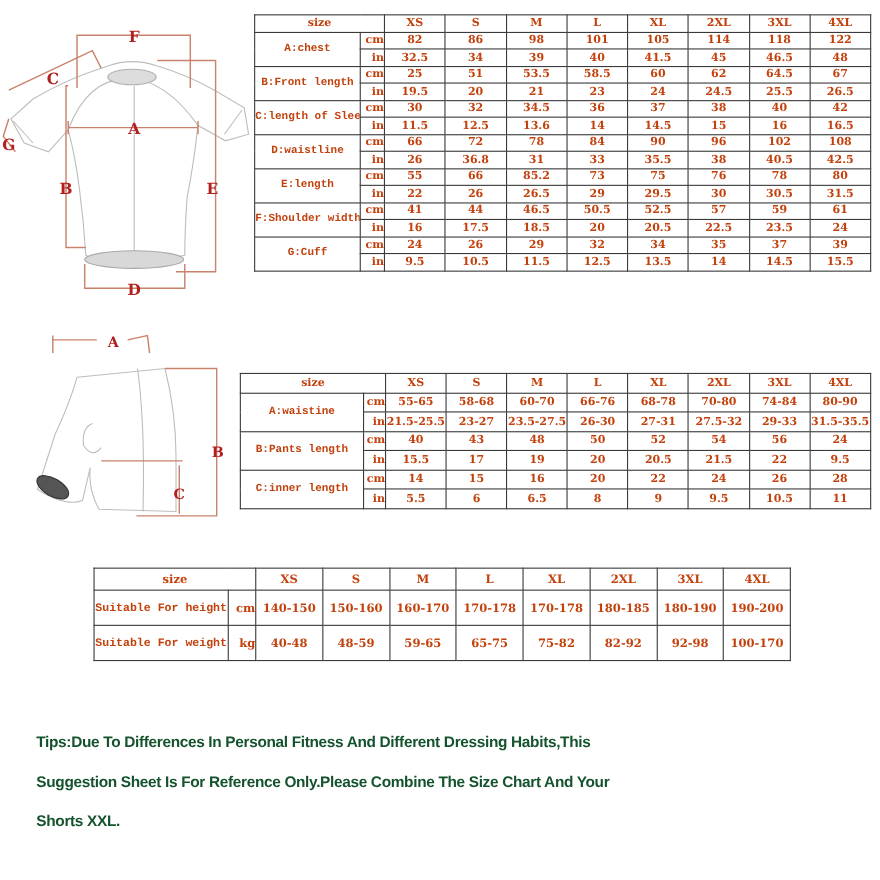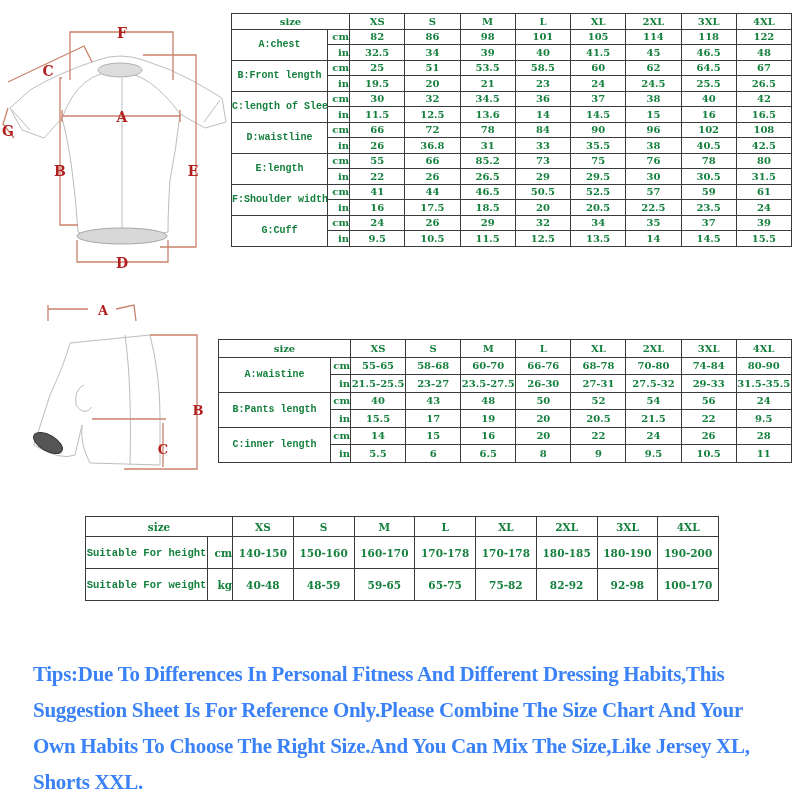--- a/index.html
+++ b/index.html
@@ -1,31 +1,31 @@
 <!DOCTYPE html>
 <html><head>
 <meta charset="utf-8">
 <style>
   html, body { margin:0; padding:0; background:#ffffff; }
   body { width:800px; height:800px; position:relative; overflow:hidden; font-family:"DejaVu Serif", serif; color:#222; }
-  table.sz { position:absolute; border-collapse:collapse; table-layout:fixed; font-family:"DejaVu Serif", serif; font-weight:bold; color:#15803d; }
+  table.sz { position:absolute; border-collapse:collapse; table-layout:fixed; font-family:"DejaVu Serif", serif; font-weight:bold; color:#c2410c; }
   table.sz td { border:1.5px solid #3a3a3a; text-align:center; padding:0; white-space:nowrap; overflow:hidden; }
   table.sz td.lbl { font-size:10px;font-family:Liberation Mono, monospace; }
   table.sz td.unit { font-size:9.5px;text-align:right; }
   table.sz td.hd { font-size:10px; }
   #t1 { left:231px; top:13px; width:560px; }
   #t1 td { height:14.5px; font-size:10px; }
   #t2 { left:218px; top:339px; width:573px; }
   #t2 td { height:16.5px; font-size:10px; }
   #t3 { left:85px; top:516px; width:633px; }
   #t3 td { font-size:10.5px; }
   #t3 tr.h td { height:19px; }
   #t3 tr.r td { height:31px;margin-top:32px; }
   .diagram { position:absolute; }
-  .tips { position:absolute; left:33px; top:656px; width:760px; font-family:Liberation Serif, serif; font-weight:bold; color:#3b82f6; font-size:21px; line-height:36px; letter-spacing:-0.3px; }
+  .tips { position:absolute; left:33px; top:656px; width:760px; font-family:Liberation Sans, sans-serif; font-weight:bold; color:#14532d; font-size:14px; line-height:36px; letter-spacing:-0.3px; }
 </style>
 </head>
 <body>
 
 <svg class="diagram" style="left:0;top:10px" width="230" height="270" viewBox="0 0 230 270">
   <g fill="none" stroke="#bdbdbd" stroke-width="1">
 
     <path d="M98,50 Q120,42 143,50 Q170,58 195,72 L222,88 L226,112 L205,118 L180,104 Q176,140 170,170 Q168,200 168,222 Q140,228 118,228 Q90,228 78,222 Q76,190 72,160 Q68,130 62,108 L44,128 L22,120 L10,98 L30,80 Q60,62 98,50 Z"></path>
     <path d="M62,108 Q80,60 118,62 Q150,62 180,104"></path>
     <line x1="122" y1="68" x2="122" y2="228"></line>
@@ -398,15 +398,14 @@
         <td>82-92</td>
         <td>92-98</td>
         <td>100-170</td>
       </tr>
     </tbody>
 </table>
 
 <div class="tips">
   <div>Tips:Due To Differences In Personal Fitness And Different Dressing Habits,This</div>
   <div>Suggestion Sheet Is For Reference Only.Please Combine The Size Chart And Your</div>
-  <div>Own Habits To Choose The Right Size.And You Can Mix The Size,Like Jersey XL,</div>
   <div>Shorts XXL.</div>
 </div>
 
 </body></html>

